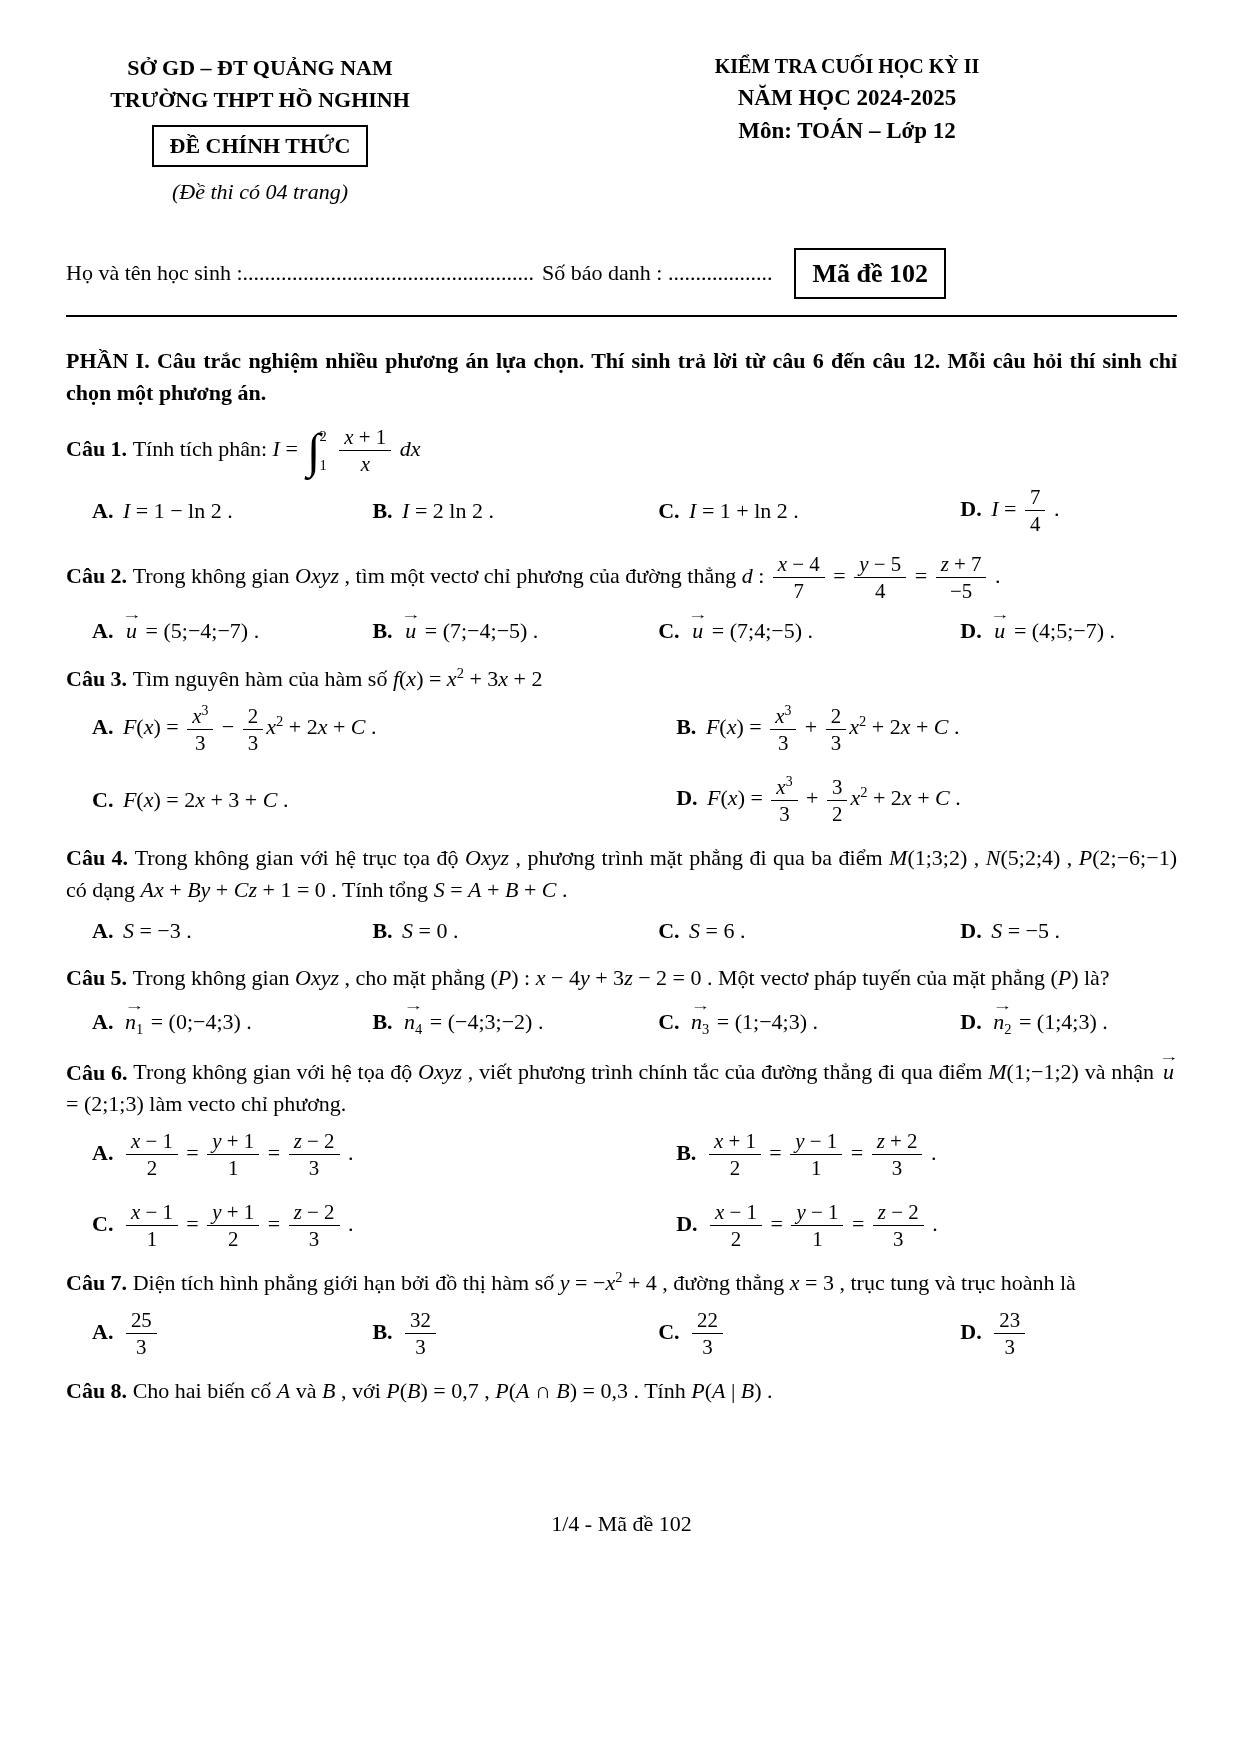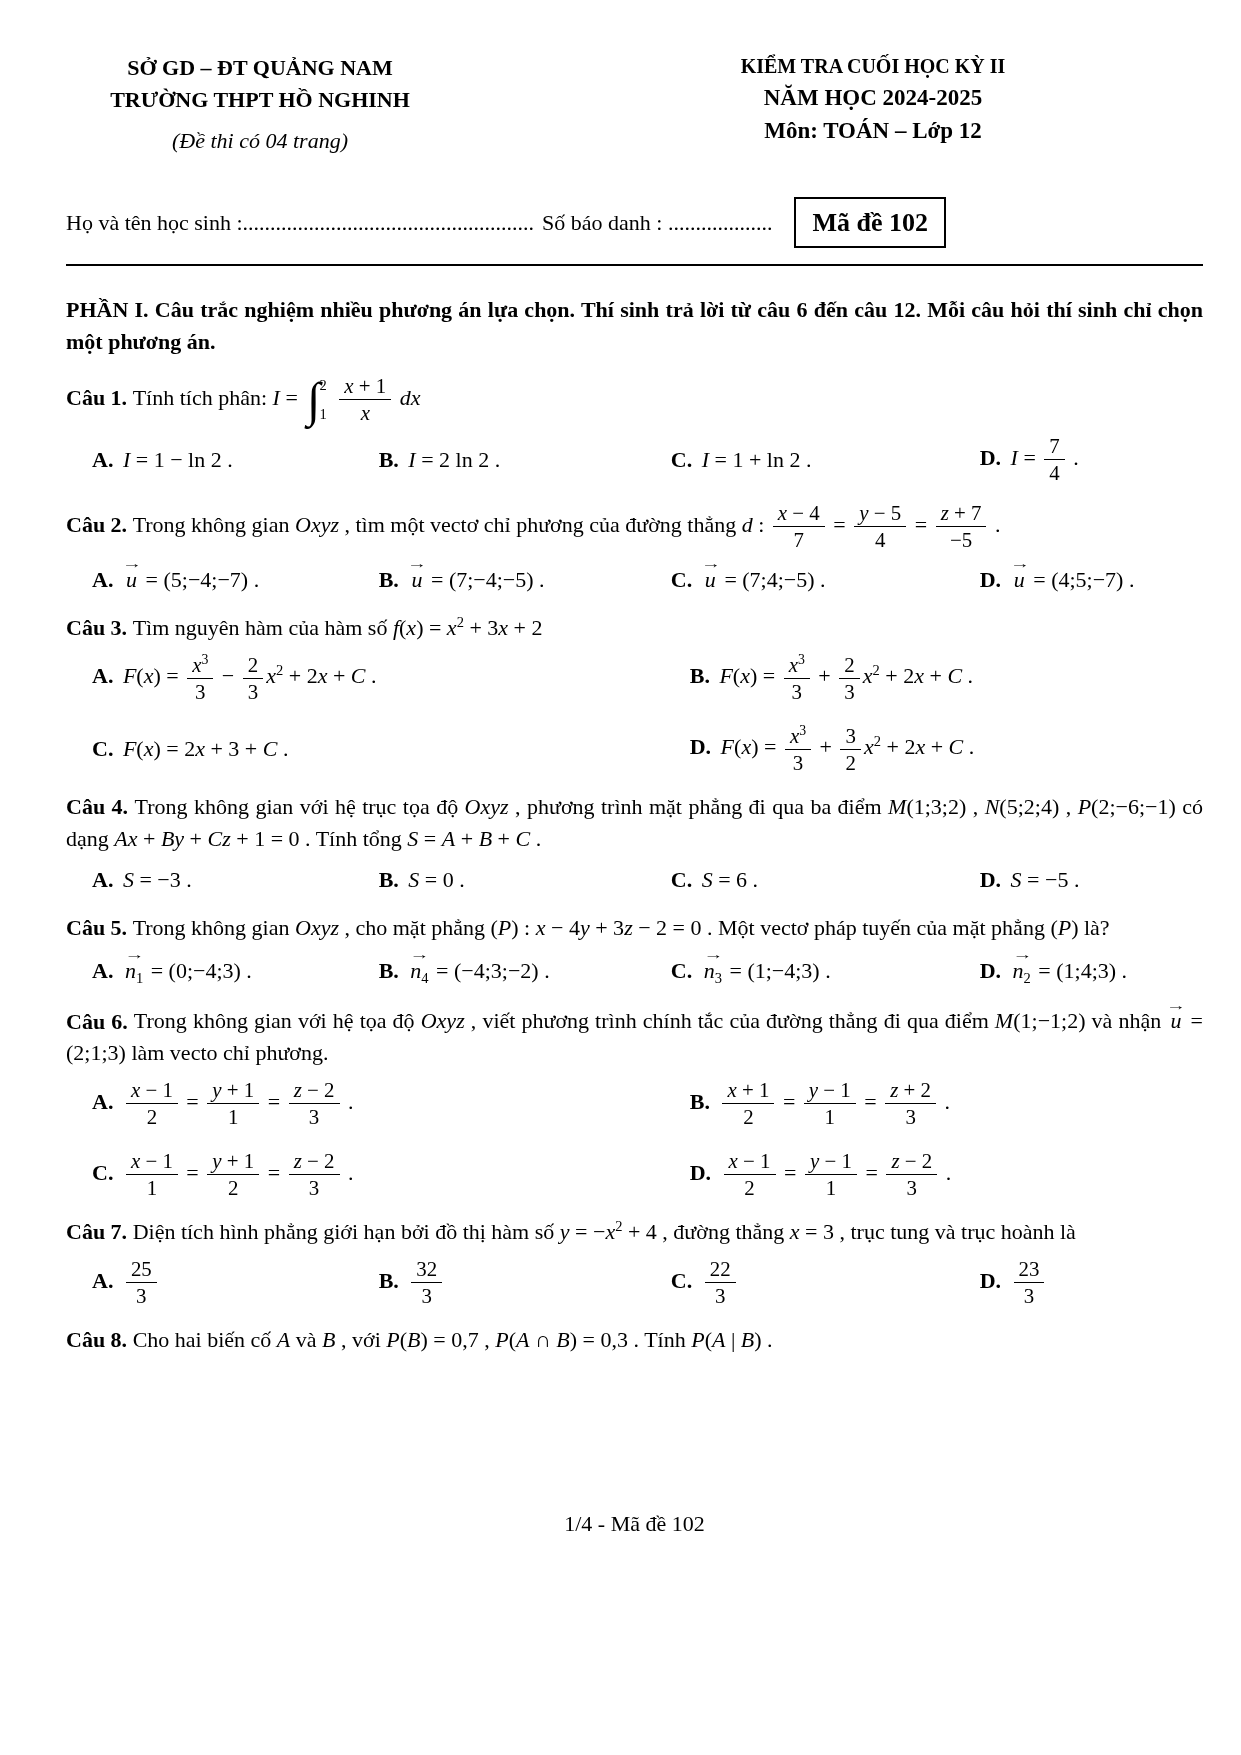--- a/index.html
+++ b/index.html
@@ -1,20 +1,20 @@
 <!DOCTYPE html>
 <html><head>
 <meta charset="utf-8">
 <style>
   * { margin:0; padding:0; box-sizing:border-box; }
   html,body { background:#ffffff; }
   body { font-family:"Liberation Serif","DejaVu Serif",serif; color:#000; }
   .page{
     width:1241px; min-height:1755px; margin:0 auto; background:#fff;
-    padding:52px 38px 215px 66px; display:flex; flex-direction:column;
+    padding:52px 64px 215px 66px; display:flex; flex-direction:column;
     font-size:22px; line-height:1.45;
   }
   
   .header{ display:flex; justify-content:space-between; align-items:flex-start; }
   .h-left{ width:360px; text-align:center; margin-left:14px; }
   .h-right{ width:660px; text-align:center; }
   .h-bold{ font-weight:bold; }
   .h-right .big{ font-size:20px; }
   .h-right .mid{ font-size:23px; }
   .box-official{ display:inline-block; border:2px solid #000; padding:3px 16px; font-weight:bold; margin-top:9px; }
@@ -50,20 +50,23 @@
 </style>
 </head>
 <body>
 
 <div class="page">
 
   <header class="header">
     <div class="h-left">
       <div class="h-bold">SỞ GD – ĐT QUẢNG NAM</div>
       <div class="h-bold">TRƯỜNG THPT HỒ NGHINH</div>
+      <div>
+        <span class="box-official">ĐỀ CHÍNH THỨC</span>
+      </div>
       <div class="h-note">(Đề thi có 04 trang)</div>
     </div>
     <div class="h-right">
       <div class="h-bold big">KIỂM TRA CUỐI HỌC KỲ II</div>
       <div class="h-bold mid">NĂM HỌC 2024-2025</div>
       <div class="h-bold mid">Môn: TOÁN – Lớp 12</div>
     </div>
   </header>
 
   <div class="student-row">

